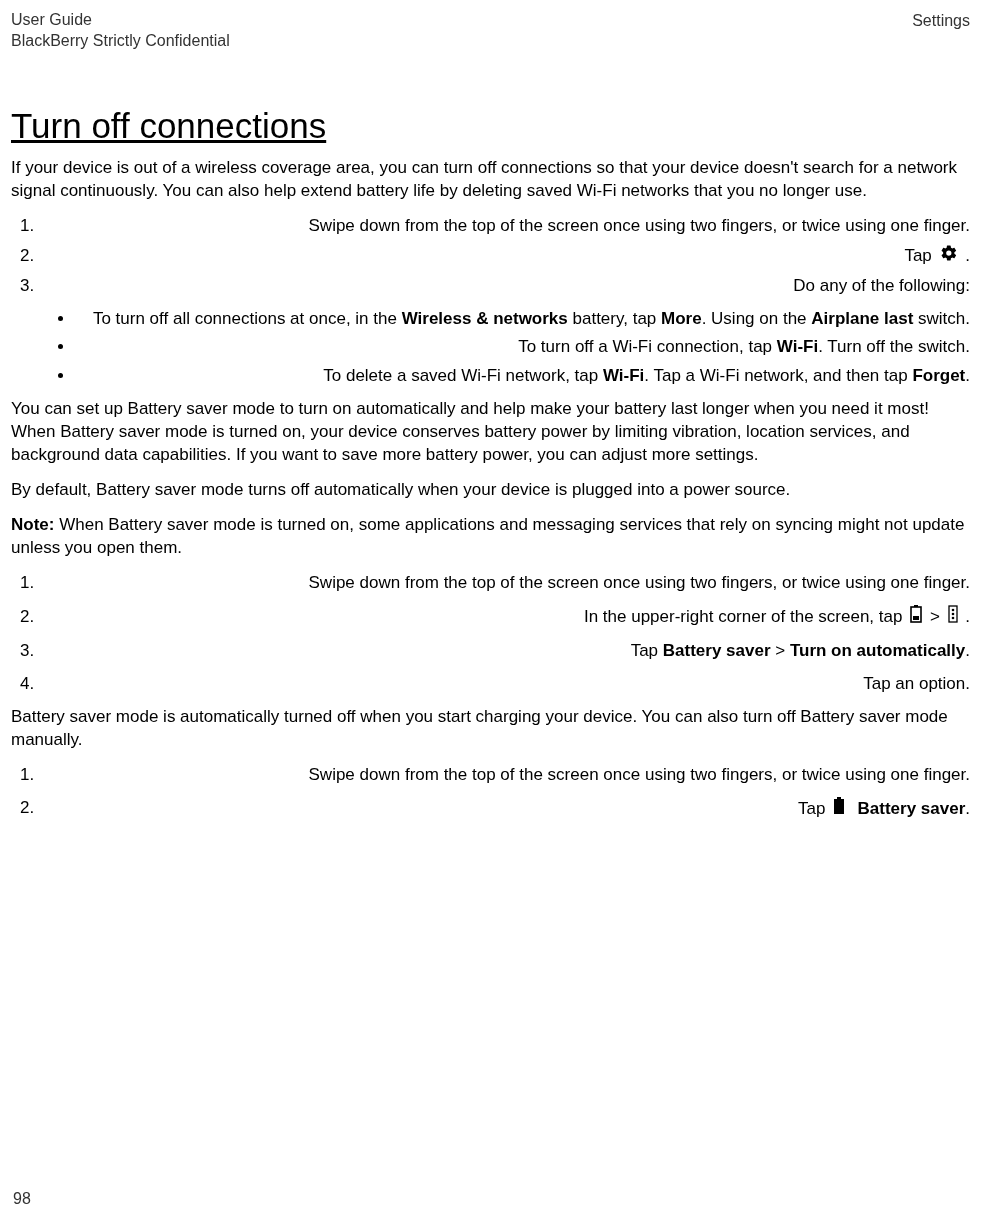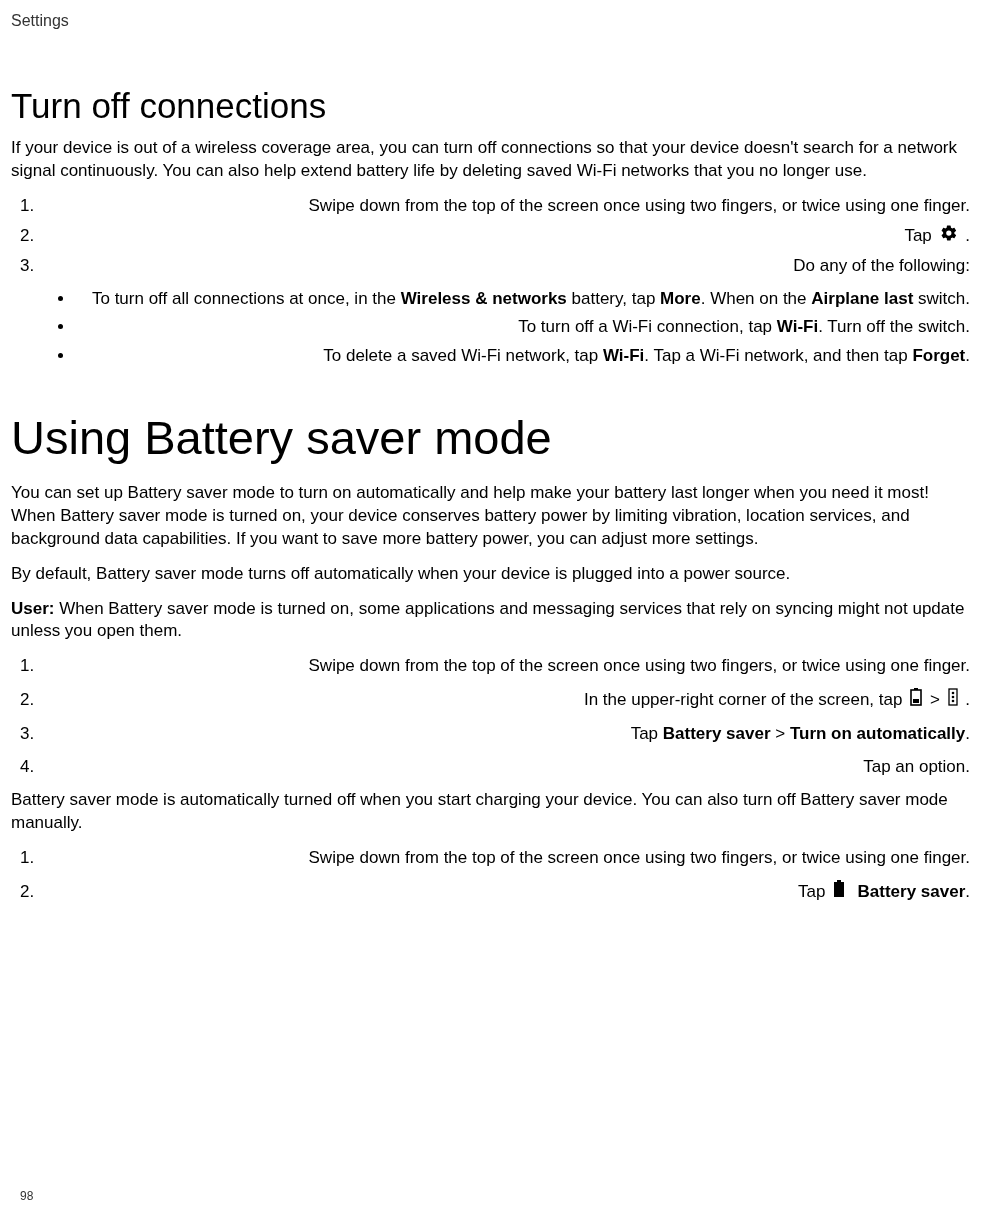--- a/index.html
+++ b/index.html
@@ -20,20 +20,21 @@
     justify-content: space-between;
     font-size: 16px;
     color: #333;
     margin-bottom: 50px;
   }
   .header-left div { line-height: 1.3; }
   h1 {
     font-weight: 300;
     font-size: 35px;
     margin: 0 0 8px 0;
+    text-decoration: underline;
   }
   h1.big {
     font-size: 47px;
     margin-top: 38px;
     margin-bottom: 12px;
   }
   h2 {
     font-weight: 300;
     font-size: 32px;
     margin: 30px 0 14px 0;
@@ -44,69 +45,72 @@
   ul { list-style-type: disc; padding-left: 30px; margin: 10px 0; }
   ul > li { padding-left: 6px; margin-bottom: 6px; }
   .b { font-weight: bold; }
   .icon {
     display: inline-block;
     vertical-align: middle;
     margin: 0 3px;
   }
   .page-num {
     position: absolute;
-    left: 20px;
+    left: 13px;
     top: 1188px;
-    font-size: 12px;
+    font-size: 16px;
     color: #333;
   }
   ol.spaced > li { margin-bottom: 10px; }
 </style>
 </head>
 <body>
 <div class="page">
 
 <div class="header">
+  <div class="header-left">
+    <div>User Guide</div>
+    <div>BlackBerry Strictly Confidential</div>
+  </div>
   <div>Settings</div>
 </div>
 
 <h1>Turn off connections</h1>
 <p>If your device is out of a wireless coverage area, you can turn off connections so that your device doesn't search for a network signal continuously. You can also help extend battery life by deleting saved Wi-Fi networks that you no longer use.</p>
 <ol>
   <li>Swipe down from the top of the screen once using two fingers, or twice using one finger.</li>
   <li>
     <span>Tap </span>
     <span class="icon">
       <svg width="18" height="18" viewBox="0 0 24 24">
             <path fill="#000" d="M19.14,12.94a7,7,0,0,0,.05-.94,7,7,0,0,0-.05-.94l2.11-1.65a.5.5,0,0,0,.12-.64l-2-3.46a.5.5,0,0,0-.61-.22l-2.49,1a7,7,0,0,0-1.62-.94l-.38-2.65A.5.5,0,0,0,13.77,2H9.77a.5.5,0,0,0-.5.42L8.89,5.07a7,7,0,0,0-1.62.94l-2.49-1a.5.5,0,0,0-.61.22l-2,3.46a.5.5,0,0,0,.12.64L4.4,11a7,7,0,0,0-.5.94,7,7,0,0,0,.5.94L2.29,14.53a.5.5,0,0,0-.12.64l2,3.46a.5.5,0,0,0,.61.22l2.49-1a7,7,0,0,0,1.62.94l.38,2.65a.5.5,0,0,0,.5.42h4a.5.5,0,0,0,.5-.42l.38-2.65a7,7,0,0,0,1.62-.94l2.49,1a.5.5,0,0,0,.61-.22l2-3.46a.5.5,0,0,0-.12-.64ZM11.77,15.5A3.5,3.5,0,1,1,15.27,12,3.5,3.5,0,0,1,11.77,15.5Z"></path>
           </svg>
     </span>
     <span> .</span>
   </li>
   <li>
     <span>Do any of the following:</span>
     <ul>
       <li>
-        <span>To turn off all connections at once, in the </span><span class="b">Wireless &amp; networks</span><span> battery, tap </span><span class="b">More</span><span>. When on the </span><span class="b">Airplane last</span><span> switch.</span>
+        <span>To turn off all connections at once, in the </span><span class="b">Wireless &amp; networks</span><span> battery, tap </span><span class="b">More</span><span>. Using on the </span><span class="b">Airplane last</span><span> switch.</span>
       </li>
       <li>
         <span>To turn off a Wi-Fi connection, tap </span><span class="b">Wi-Fi</span><span>. Turn off the switch.</span>
       </li>
       <li>
         <span>To delete a saved Wi-Fi network, tap </span><span class="b">Wi-Fi</span><span>. Tap a Wi-Fi network, and then tap </span><span class="b">Forget</span><span>.</span>
       </li>
     </ul>
   </li>
 </ol>
 
-<h1 class="big">Using Battery saver mode</h1>
 <p>You can set up Battery saver mode to turn on automatically and help make your battery last longer when you need it most! When Battery saver mode is turned on, your device conserves battery power by limiting vibration, location services, and background data capabilities. If you want to save more battery power, you can adjust more settings.</p>
 <p>By default, Battery saver mode turns off automatically when your device is plugged into a power source.</p>
 <p>
-  <span class="b">User:</span><span> When Battery saver mode is turned on, some applications and messaging services that rely on syncing might not update unless you open them.</span>
+  <span class="b">Note:</span><span> When Battery saver mode is turned on, some applications and messaging services that rely on syncing might not update unless you open them.</span>
 </p>
 
 <ol class="spaced">
   <li>Swipe down from the top of the screen once using two fingers, or twice using one finger.</li>
   <li>
     <span>In the upper-right corner of the screen, tap </span>
     <span class="icon">
       <svg width="12" height="18" viewBox="0 0 12 18">
             <rect x="4" y="0" width="4" height="2" fill="#000"></rect>
             <rect x="1" y="2" width="10" height="15" fill="none" stroke="#000" stroke-width="1.6"></rect>

